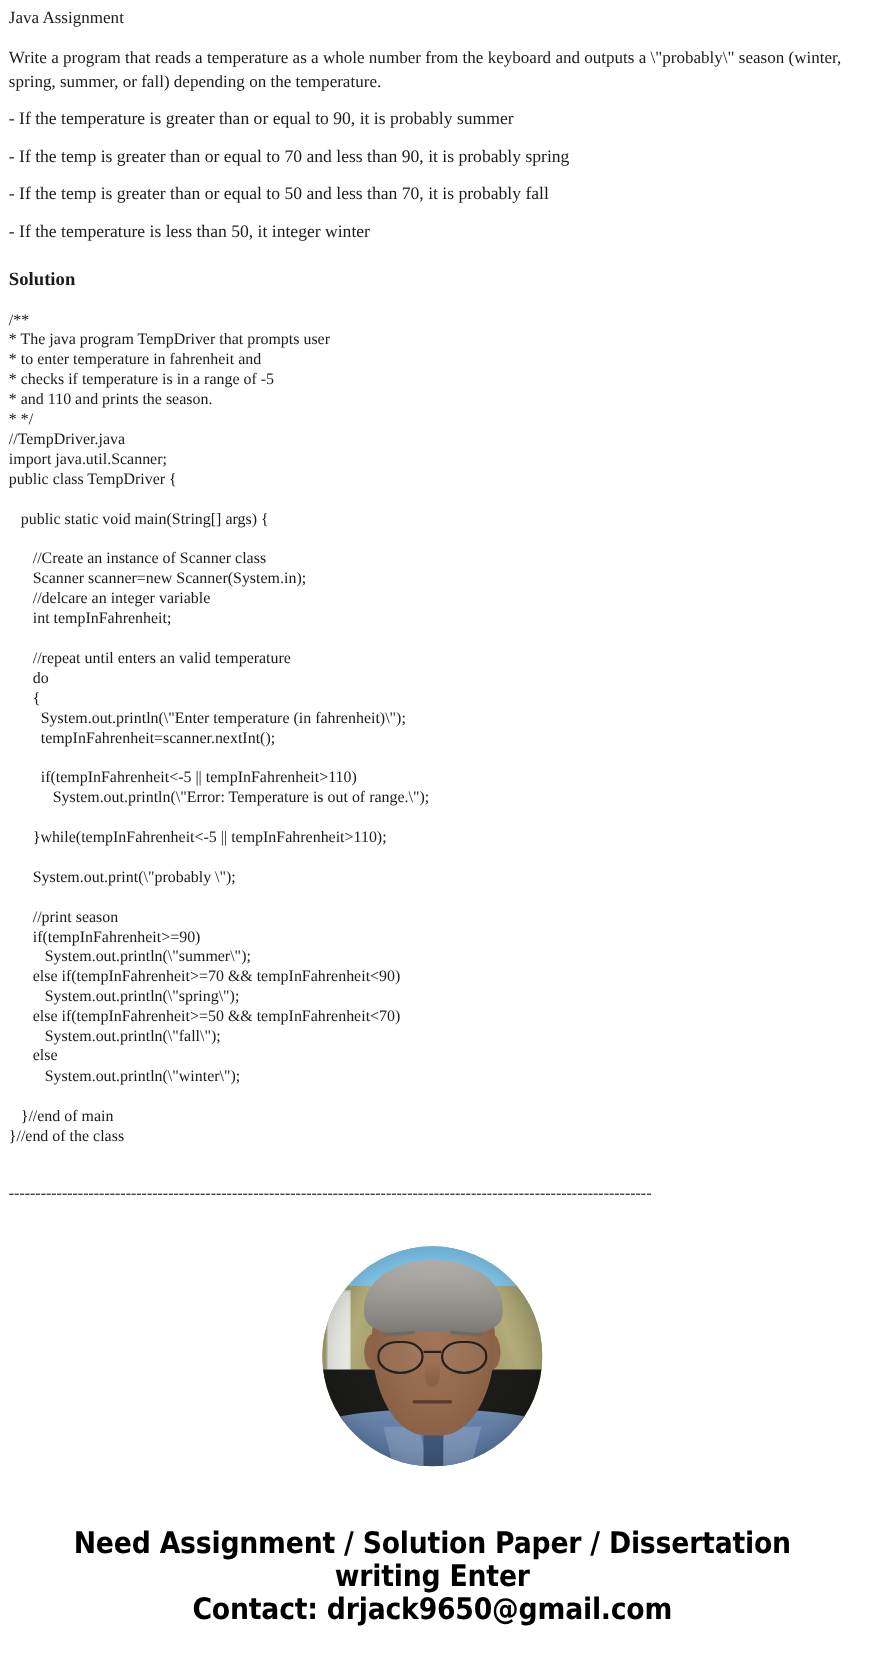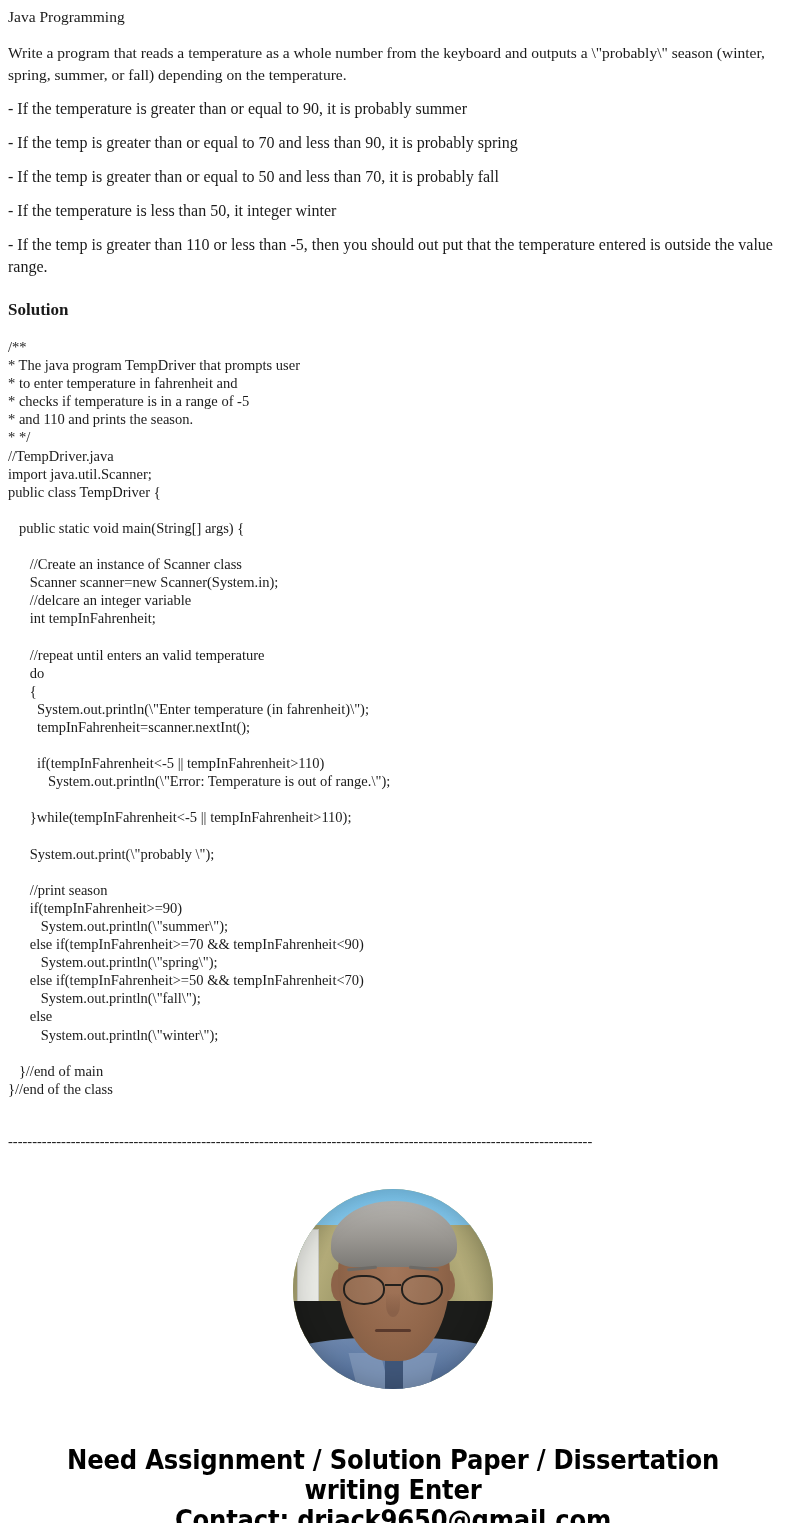--- a/index.html
+++ b/index.html
@@ -194,29 +194,28 @@
   }
   .promo .l1 { display: block; }
   .promo .l2 { display: block; }
   .promo .l3 { display: block; }
 </style>
 </head>
 <body>
 
 <div class="page">
 
-  <div class="q-title">Java Programming</div>
+  <div class="q-title">Java Assignment</div>
 
   <p class="q-para">Write a program that reads a temperature as a whole number from the keyboard and outputs a \"probably\" season (winter, spring, summer, or fall) depending on the temperature.</p>
 
   <p class="q-bullet">- If the temperature is greater than or equal to 90, it is probably summer</p>
   <p class="q-bullet">- If the temp is greater than or equal to 70 and less than 90, it is probably spring</p>
   <p class="q-bullet">- If the temp is greater than or equal to 50 and less than 70, it is probably fall</p>
   <p class="q-bullet">- If the temperature is less than 50, it integer winter</p>
-  <p class="q-bullet">- If the temp is greater than 110 or less than -5, then you should out put that the temperature entered is outside the value range.</p>
 
   <div class="sol-heading">Solution</div>
 
   <pre class="code-block">/**
 * The java program TempDriver that prompts user
 * to enter temperature in fahrenheit and
 * checks if temperature is in a range of -5
 * and 110 and prints the season.
 * */
 //TempDriver.java

